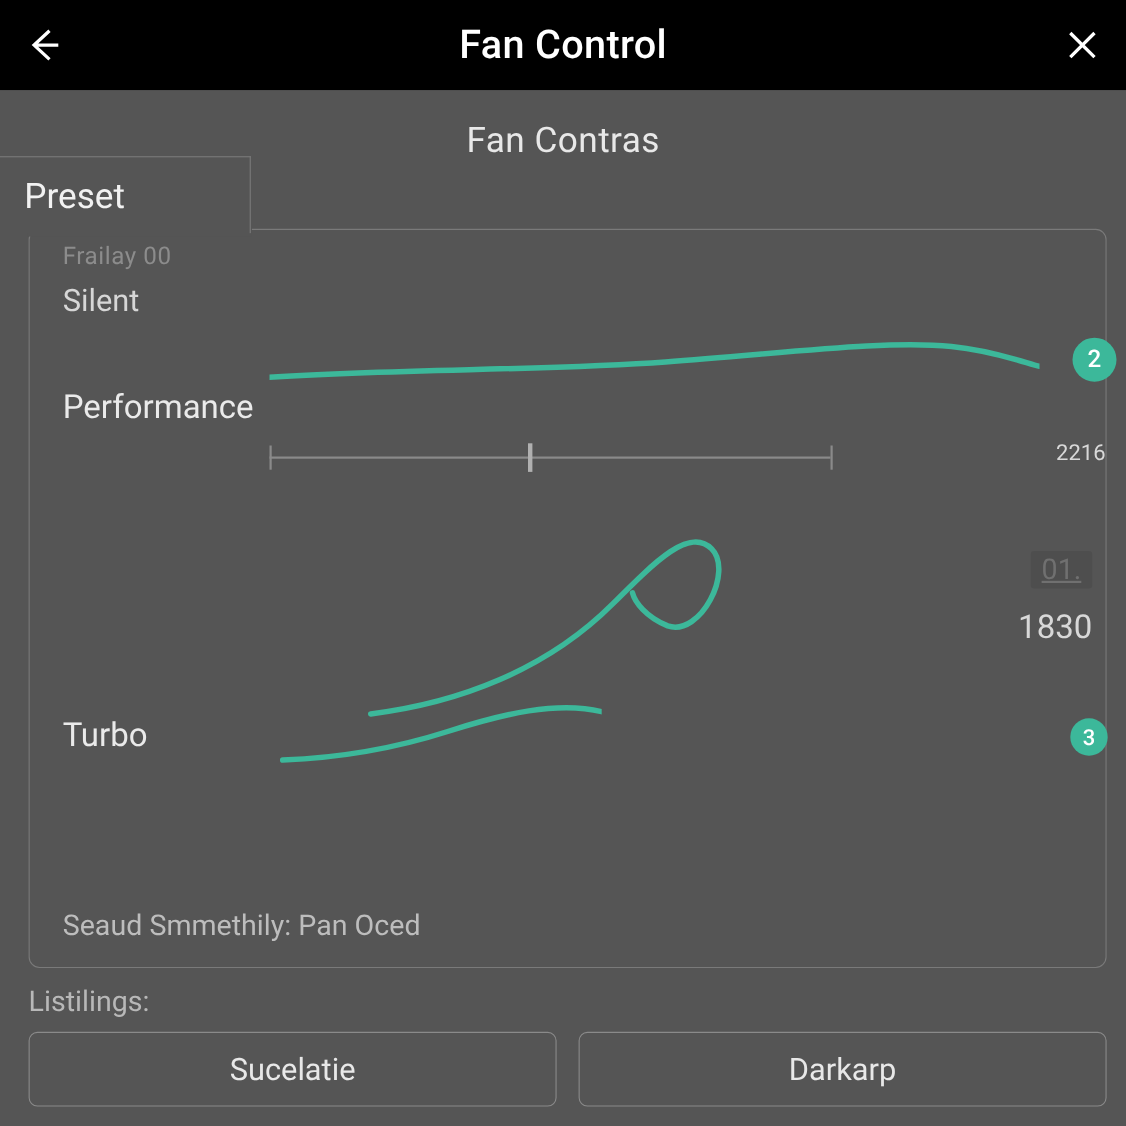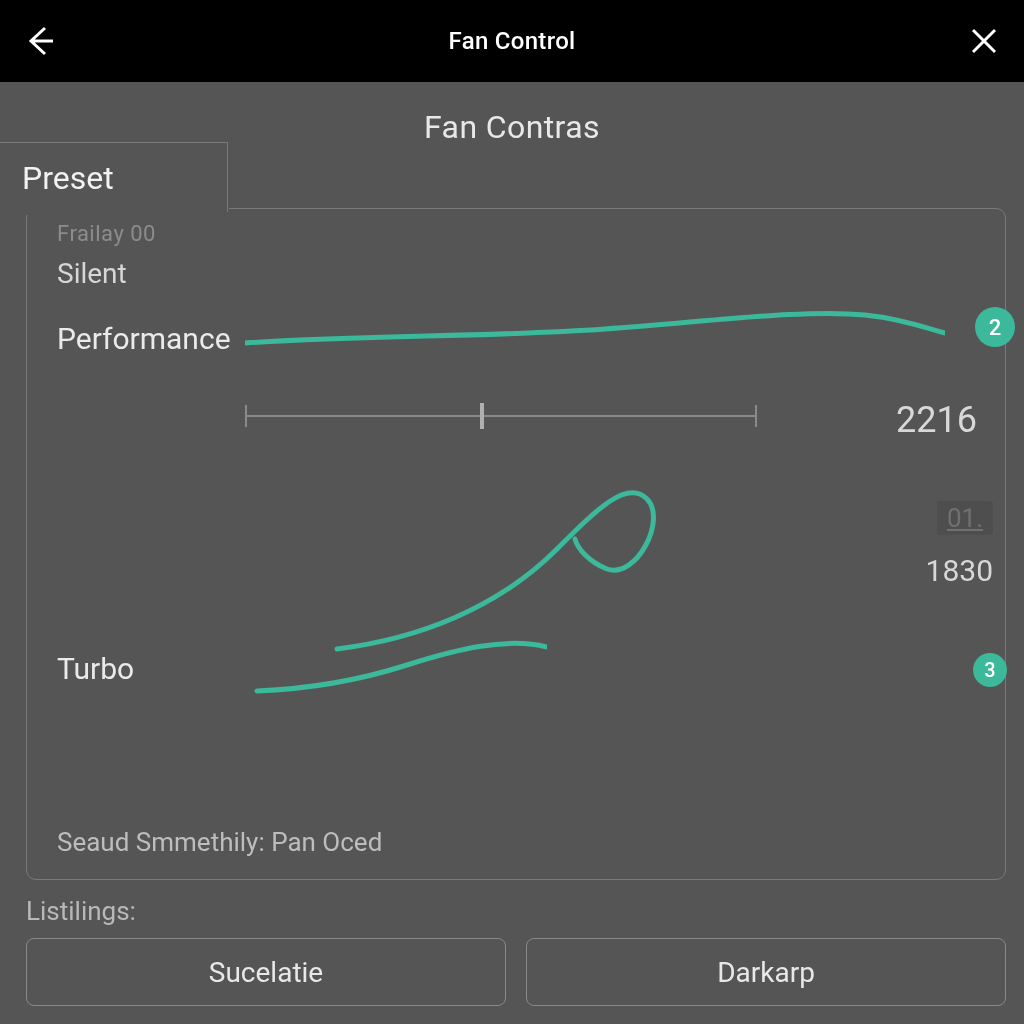--- a/index.html
+++ b/index.html
@@ -15,21 +15,21 @@
   
   .header-bar {
     position: relative;
     height: 82px;
     background: #000;
     display: flex;
     align-items: center;
     justify-content: center;
   }
   .header-title {
-    font-size: 24px;
+    font-size: 36px;
     font-weight: 500;
     color: #fff;
     letter-spacing: 0.3px;
   }
   .header-back {
     position: absolute;
     left: 18px;
     top: 50%;
     transform: translateY(-50%);
     width: 44px;
@@ -110,20 +110,21 @@
     height: 8px;
     background: #555;
   }
 
   .row {
     position: absolute;
     left: 30px;
     right: 30px;
     display: flex;
     align-items: center;
+    margin-top: 32px;
   }
 
   .partial-label {
     position: absolute;
     left: 30px;
     top: 12px;
     font-size: 22px;
     color: #8c8c8c;
     letter-spacing: 0.5px;
   }
@@ -192,23 +193,23 @@
   .slider-thumb {
     position: absolute;
     top: 2px;
     width: 4px;
     height: 26px;
     background: #b0b0b0;
     cursor: grab;
   }
   .value-2216 {
     position: absolute;
-    right: 28px;
+    right: 0;
     top: 190px;
-    font-size: 36px;
+    font-size: 20px;
     color: #d8d8d8;
   }
 
   .uancluiled-label {
     position: absolute;
     left: 30px;
     top: 300px;
     font-size: 30px;
     color: #d6d6d6;
     cursor: pointer;

